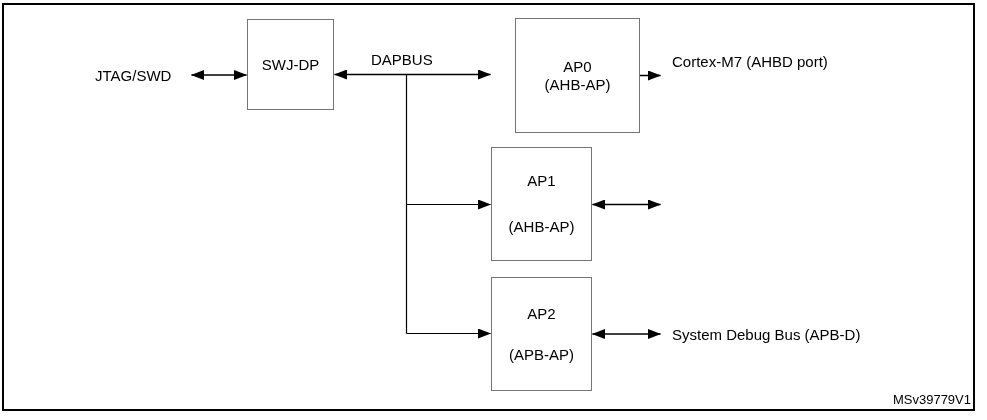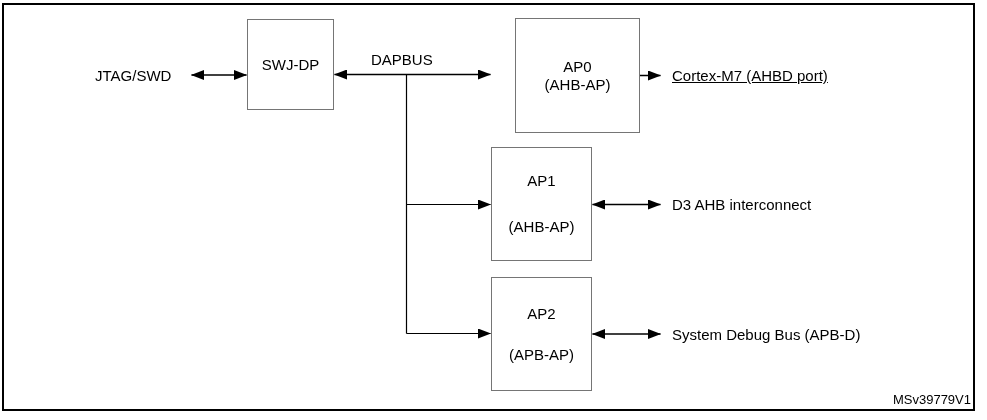--- a/index.html
+++ b/index.html
@@ -46,21 +46,21 @@
   .block-ap2    { left: 491px; top: 277px; width: 101px; height: 114px; gap: 23px; }
 
   .label {
     position: absolute;
     font-size: 15px;
     line-height: 17px;
     white-space: nowrap;
   }
   .label-jtag     { left: 95px;  top: 67px; text-align: center; }
   .label-dapbus   { left: 371px; top: 51px; }
-  .label-cortex   { left: 672px; top: 67px; text-decoration: underline; }
+  .label-cortex   { left: 672px; top: 53px; }
   .label-d3       { left: 672px; top: 196px; }
   .label-sysdebug { left: 672px; top: 326px; }
 
   .watermark {
     position: absolute;
     right: 16px; top: 392px;
     font-size: 13px;
     line-height: 15px;
     white-space: nowrap;
     margin-left: 16px;
@@ -112,18 +112,17 @@
   </div>
 
   <div class="block block-ap2">
     <span>AP2</span>
     <span>(APB-AP)</span>
   </div>
 
   <div class="label label-jtag">JTAG/SWD</div>
   <div class="label label-dapbus">DAPBUS</div>
   <div class="label label-cortex">Cortex-M7 (AHBD port)</div>
-  <div class="label label-d3">D3 AHB interconnect</div>
   <div class="label label-sysdebug">System Debug Bus (APB-D)</div>
 
   <div class="watermark">MSv39779V1</div>
 
 </div>
 
 </body></html>

